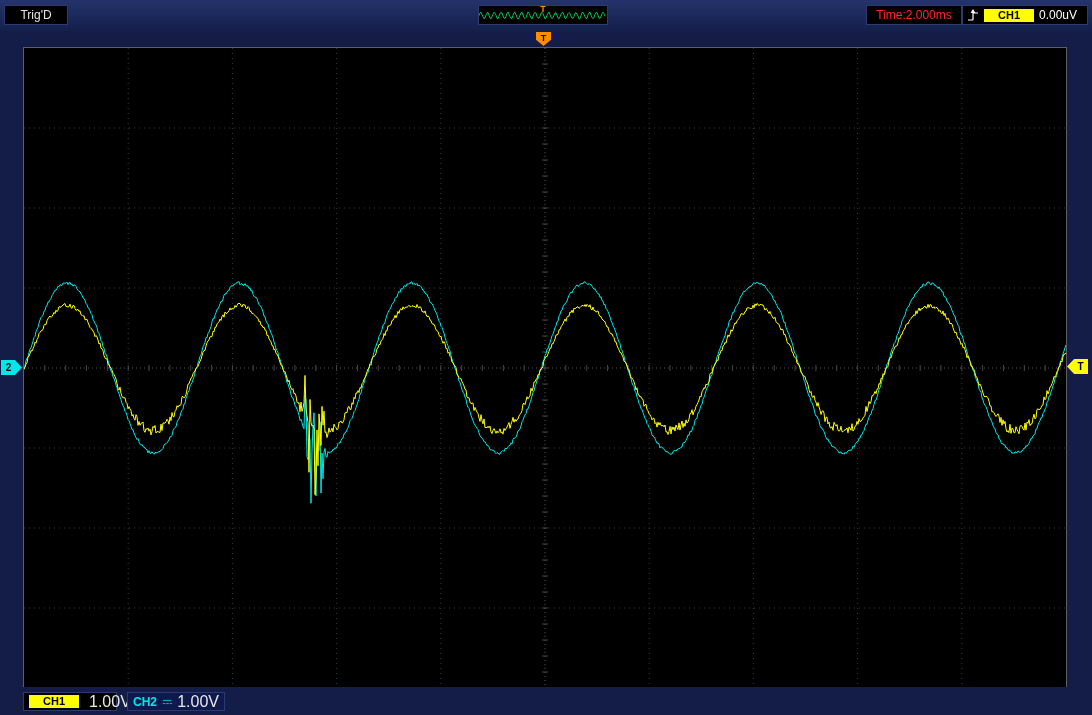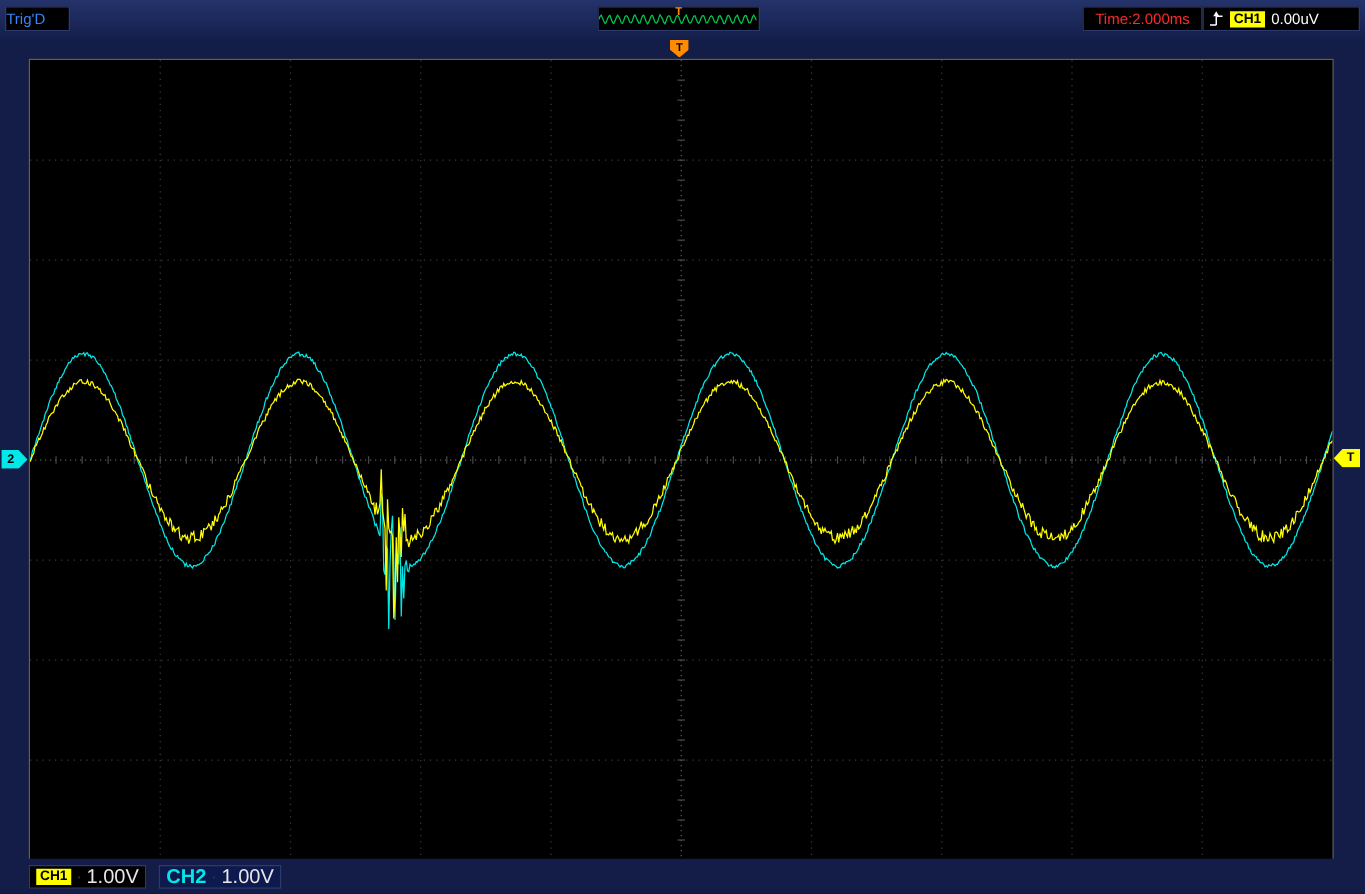--- a/index.html
+++ b/index.html
@@ -11,31 +11,31 @@
   }
   .topbar{
     position:absolute;left:0;top:0;width:1092px;height:32px;
     background:linear-gradient(#24336b,#141e4a);
   }
   .box{
     position:absolute;background:#000;border:1px solid #2c3a6e;
     display:flex;align-items:center;font-size:12px;color:#fff;
     box-sizing:border-box;
   }
-  .trig-box{left:4px;top:5px;width:52px;height:20px;justify-content:flex-start;color:#3b82f6;}
+  .trig-box{left:4px;top:5px;width:64px;height:20px;justify-content:center;color:#e5e5e5;}
   .preview{left:478px;top:5px;width:130px;height:20px;background:#000;border:1px solid #2c3a6e;position:absolute;box-sizing:border-box;}
   .preview-t{
     position:absolute;top:-1px;left:50%;transform:translateX(-50%);
     color:#ff8c00;font-size:9px;font-weight:bold;line-height:9px;z-index:3;
   }
   .time-box{left:866px;top:5px;width:96px;height:20px;justify-content:center;color:#ff2a2a;}
   .trig-info{left:962px;top:5px;width:126px;height:20px;padding:0 4px;gap:5px;}
   .badge{
     background:#ffff00;color:#000;font-size:11px;line-height:13px;
-    padding:0 3px;font-weight:bold;
+    padding:0 14px;font-weight:bold;
   }
   .grid-area{
     position:absolute;left:23px;top:47px;width:1042px;height:640px;
     background:#000;border:1px solid #5f5f5f;
   }
   .marker{
     position:absolute;display:flex;align-items:center;justify-content:center;
     color:#000;font-size:10px;font-weight:bold;line-height:10px;
   }
   .marker-left{
@@ -50,21 +50,21 @@
   }
   .marker-top{
     left:536px;top:32px;width:15px;height:14px;background:#ff8c00;
     clip-path:polygon(0 0,100% 0,100% 55%,50% 100%,0 55%);
     padding-bottom:3px;box-sizing:border-box;font-size:9px;
   }
   .bottombar{position:absolute;left:0;top:687px;width:1092px;height:28px;background:#131d48;}
   .chan-box{top:5px;height:19px;padding:0 5px;gap:5px;}
   .ch1-box{left:23px;width:94px;background:#000;}
   .ch2-box{left:127px;width:98px;background:#0e1a4e;}
-  .ch2-label{color:#00e8e8;font-size:16px;font-weight:bold;}
+  .ch2-label{color:#00e8e8;font-size:12px;font-weight:bold;}
   .scale-val{color:#e8e8e8;font-size:16px;}
   svg{display:block;}
 </style>
 </head>
 <body>
 
 <div>
 
   <div class="topbar">
     <div class="box trig-box">

